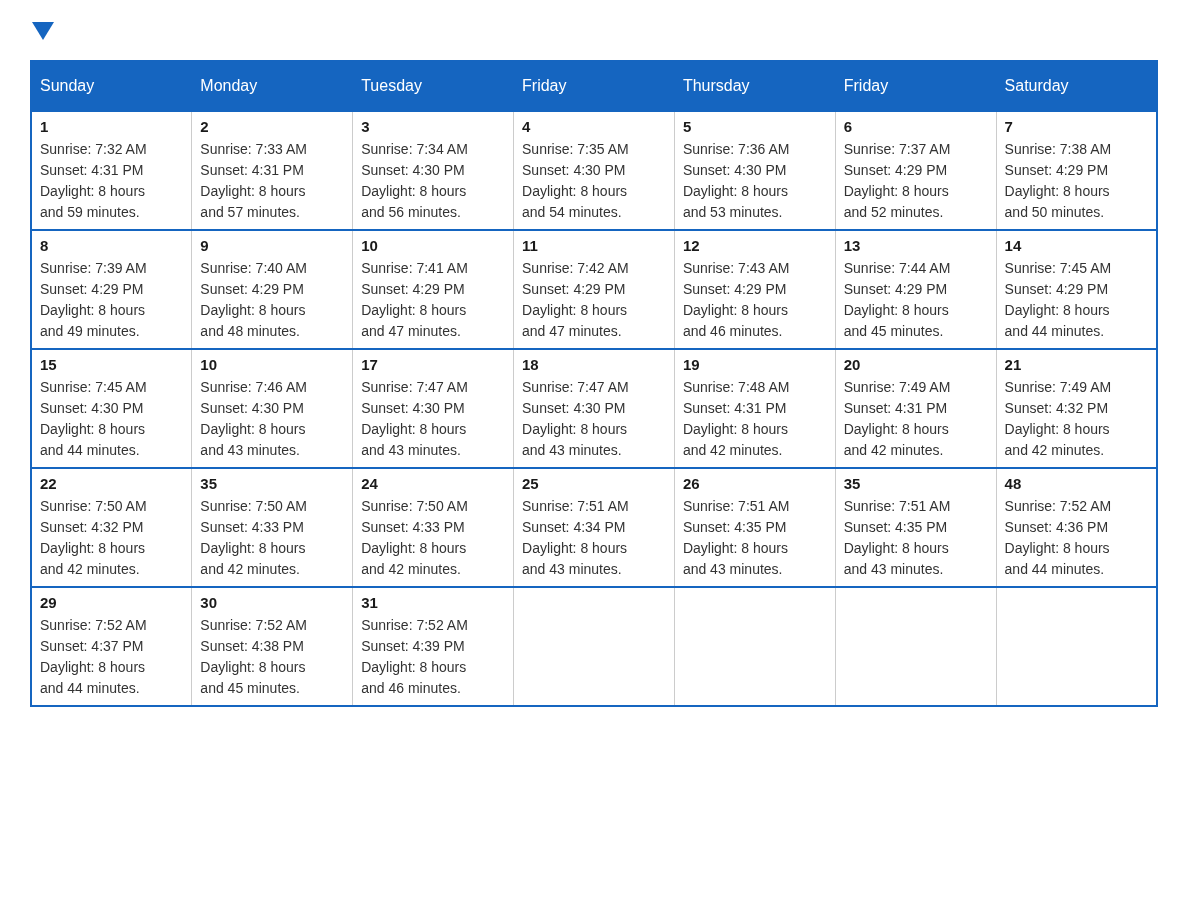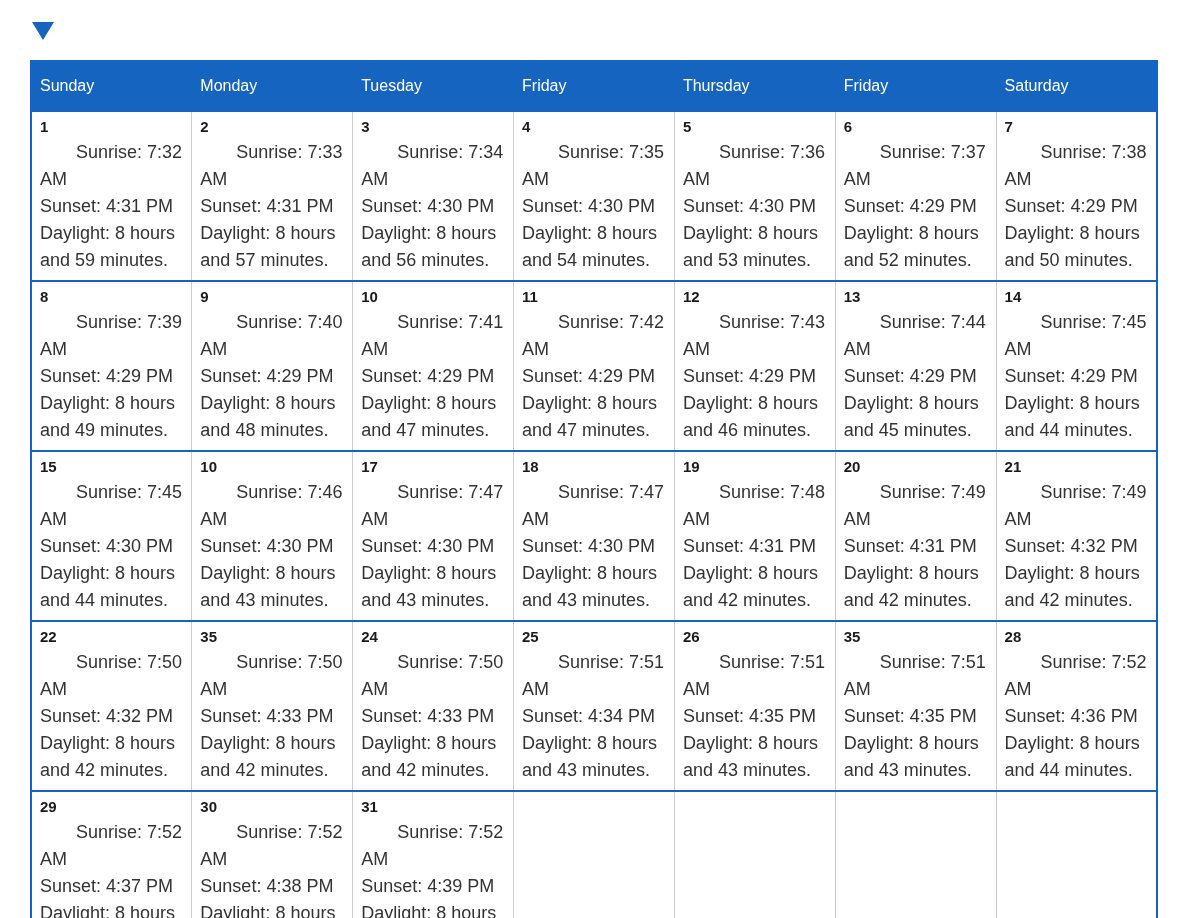--- a/index.html
+++ b/index.html
@@ -60,24 +60,23 @@
       border-bottom: 2px solid #1565c0;
     }
     .day-number {
       font-size: 15px;
       font-weight: bold;
       color: #1a1a1a;
       display: block;
       margin-bottom: 4px;
     }
     .day-info {
-      font-size: 18px;
+      font-size: 14px;
       line-height: 1.5;
       color: #333;
-      margin-left: 36px;
     }
     .empty-cell {
       background: #fff;
     }
     .logo-line1 {
       display: flex;
       align-items: center;
     }
     .general-text {
       font-size: 30px;
@@ -239,21 +238,21 @@
       </td>
         <td>
         <span class="day-number">26</span>
         <span class="day-info">Sunrise: 7:51 AM<br>Sunset: 4:35 PM<br>Daylight: 8 hours<br>and 43 minutes.</span>
       </td>
         <td>
         <span class="day-number">35</span>
         <span class="day-info">Sunrise: 7:51 AM<br>Sunset: 4:35 PM<br>Daylight: 8 hours<br>and 43 minutes.</span>
       </td>
         <td>
-        <span class="day-number">28</span>
+        <span class="day-number">48</span>
         <span class="day-info">Sunrise: 7:52 AM<br>Sunset: 4:36 PM<br>Daylight: 8 hours<br>and 44 minutes.</span>
       </td>
       </tr>
       <tr>
         <td>
         <span class="day-number">29</span>
         <span class="day-info">Sunrise: 7:52 AM<br>Sunset: 4:37 PM<br>Daylight: 8 hours<br>and 44 minutes.</span>
       </td>
         <td>
         <span class="day-number">30</span>

